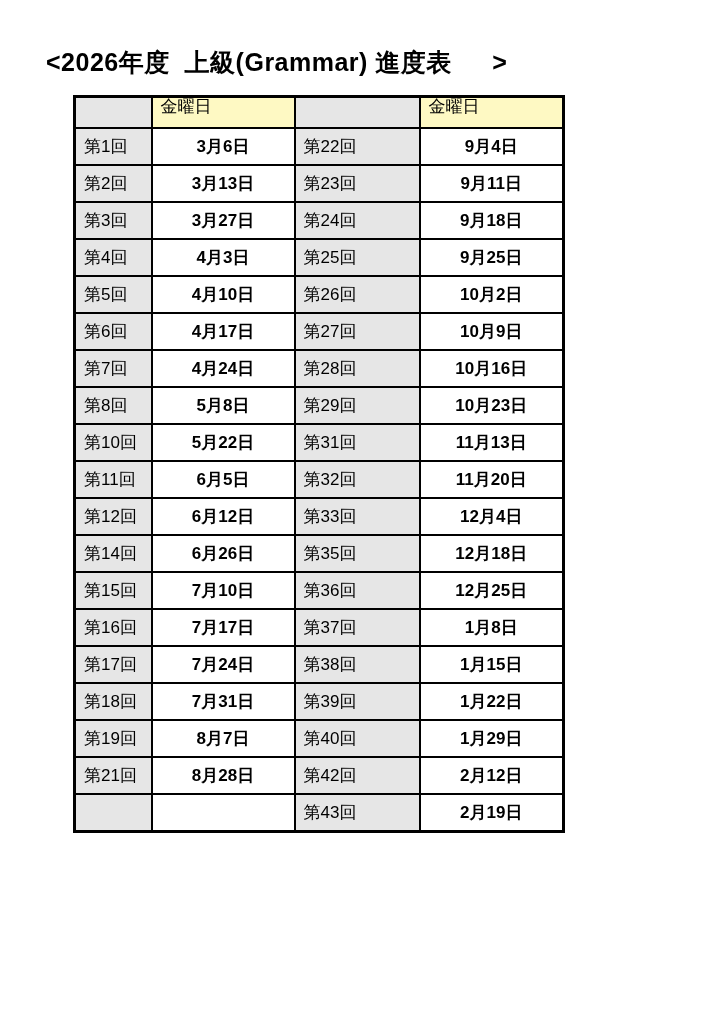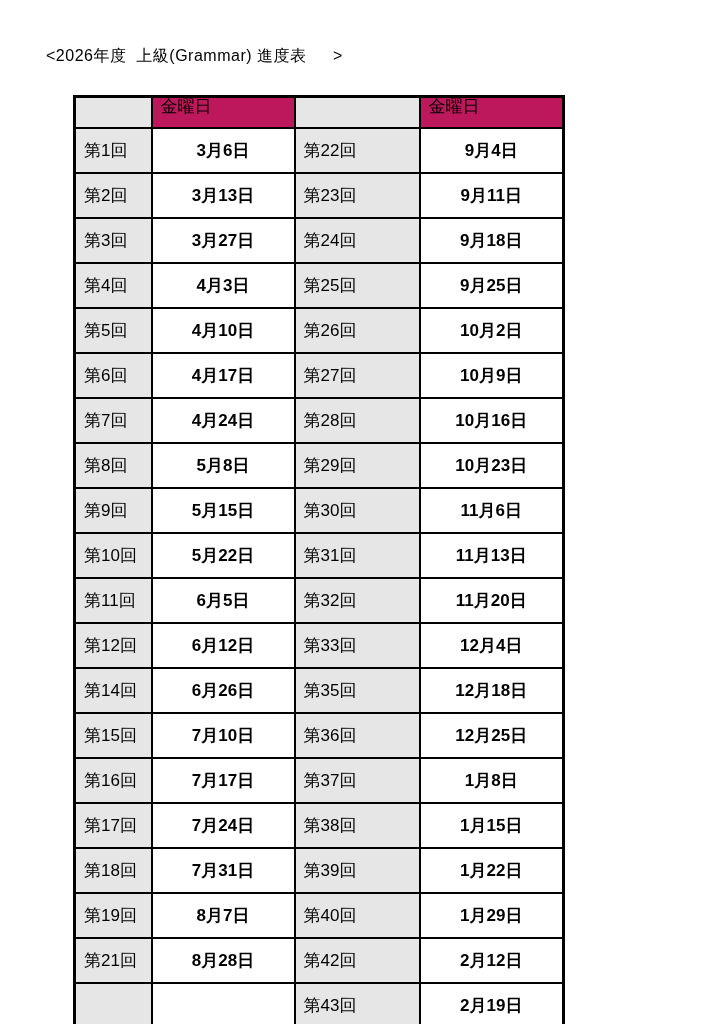--- a/index.html
+++ b/index.html
@@ -14,22 +14,22 @@
     background: #ffffff;
     color: #000000;
     font-family: "Liberation Sans", "DejaVu Sans", sans-serif;
     overflow: hidden;
   }
   .title {
     position: absolute;
     left: 46px;
     top: 46px;
     margin: 0;
-    font-size: 16px;
-    font-weight: normal;
+    font-size: 25px;
+    font-weight: bold;
     letter-spacing: 0.5px;
     white-space: pre;
   }
   table.schedule {
     position: absolute;
     left: 73px;
     top: 95px;
     border-collapse: collapse;
     table-layout: fixed;
     border: 3px solid #000000;
@@ -38,29 +38,29 @@
   col.c-date-l  { width: 143px; }
   col.c-label-r { width: 125px; }
   col.c-date-r  { width: 144px; }
   th, td {
     border: 2px solid #000000;
     font-size: 17px;
     line-height: 1;
     overflow: hidden;
   }
   thead tr { height: 30px; }
-  tbody tr { height: 45px; }
+  tbody tr { height: 37px; }
   .label-cell {
     background: #e6e6e6;
     text-align: left;
     font-weight: normal;
     padding: 0 0 0 8px;
   }
   .day-header {
-    background: #be185d;
+    background: #fef9c3;
     text-align: left;
     font-weight: normal;
     padding: 0 0 12px 8px;
   }
   .date-cell {
     background: #ffffff;
     text-align: center;
     font-weight: bold;
     padding: 0;
     border-radius: 10px;
@@ -131,26 +131,20 @@
           <td class="label-cell">第28回</td>
           <td class="date-cell">10月16日</td>
         </tr>
         <tr>
           <td class="label-cell">第8回</td>
           <td class="date-cell">5月8日</td>
           <td class="label-cell">第29回</td>
           <td class="date-cell">10月23日</td>
         </tr>
         <tr>
-          <td class="label-cell">第9回</td>
-          <td class="date-cell">5月15日</td>
-          <td class="label-cell">第30回</td>
-          <td class="date-cell">11月6日</td>
-        </tr>
-        <tr>
           <td class="label-cell">第10回</td>
           <td class="date-cell">5月22日</td>
           <td class="label-cell">第31回</td>
           <td class="date-cell">11月13日</td>
         </tr>
         <tr>
           <td class="label-cell">第11回</td>
           <td class="date-cell">6月5日</td>
           <td class="label-cell">第32回</td>
           <td class="date-cell">11月20日</td>

